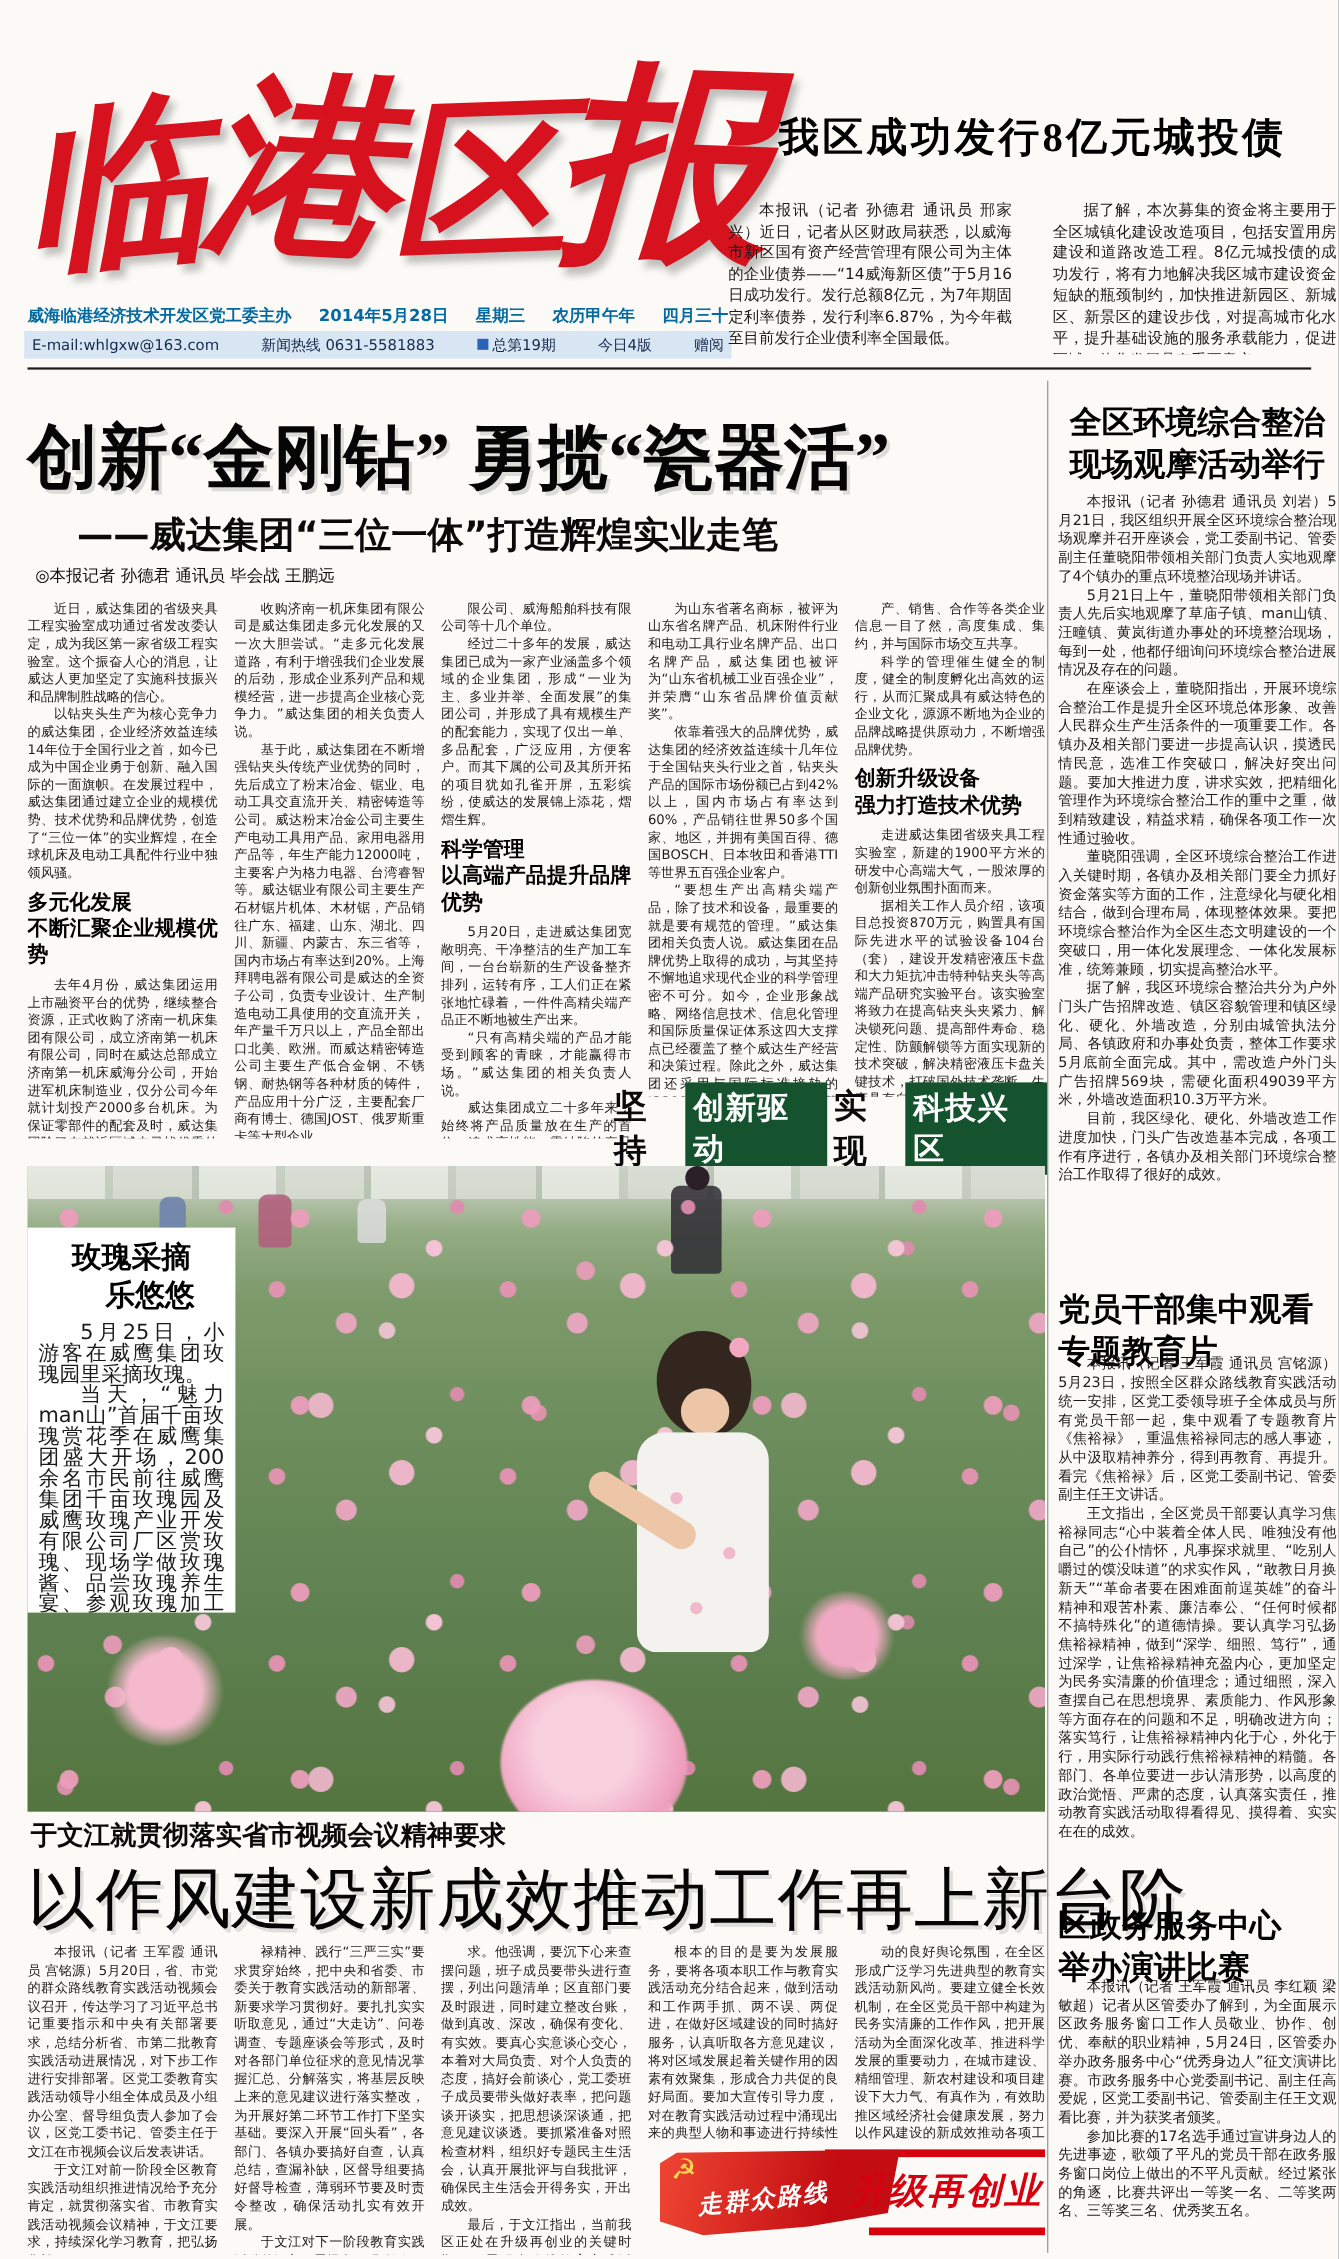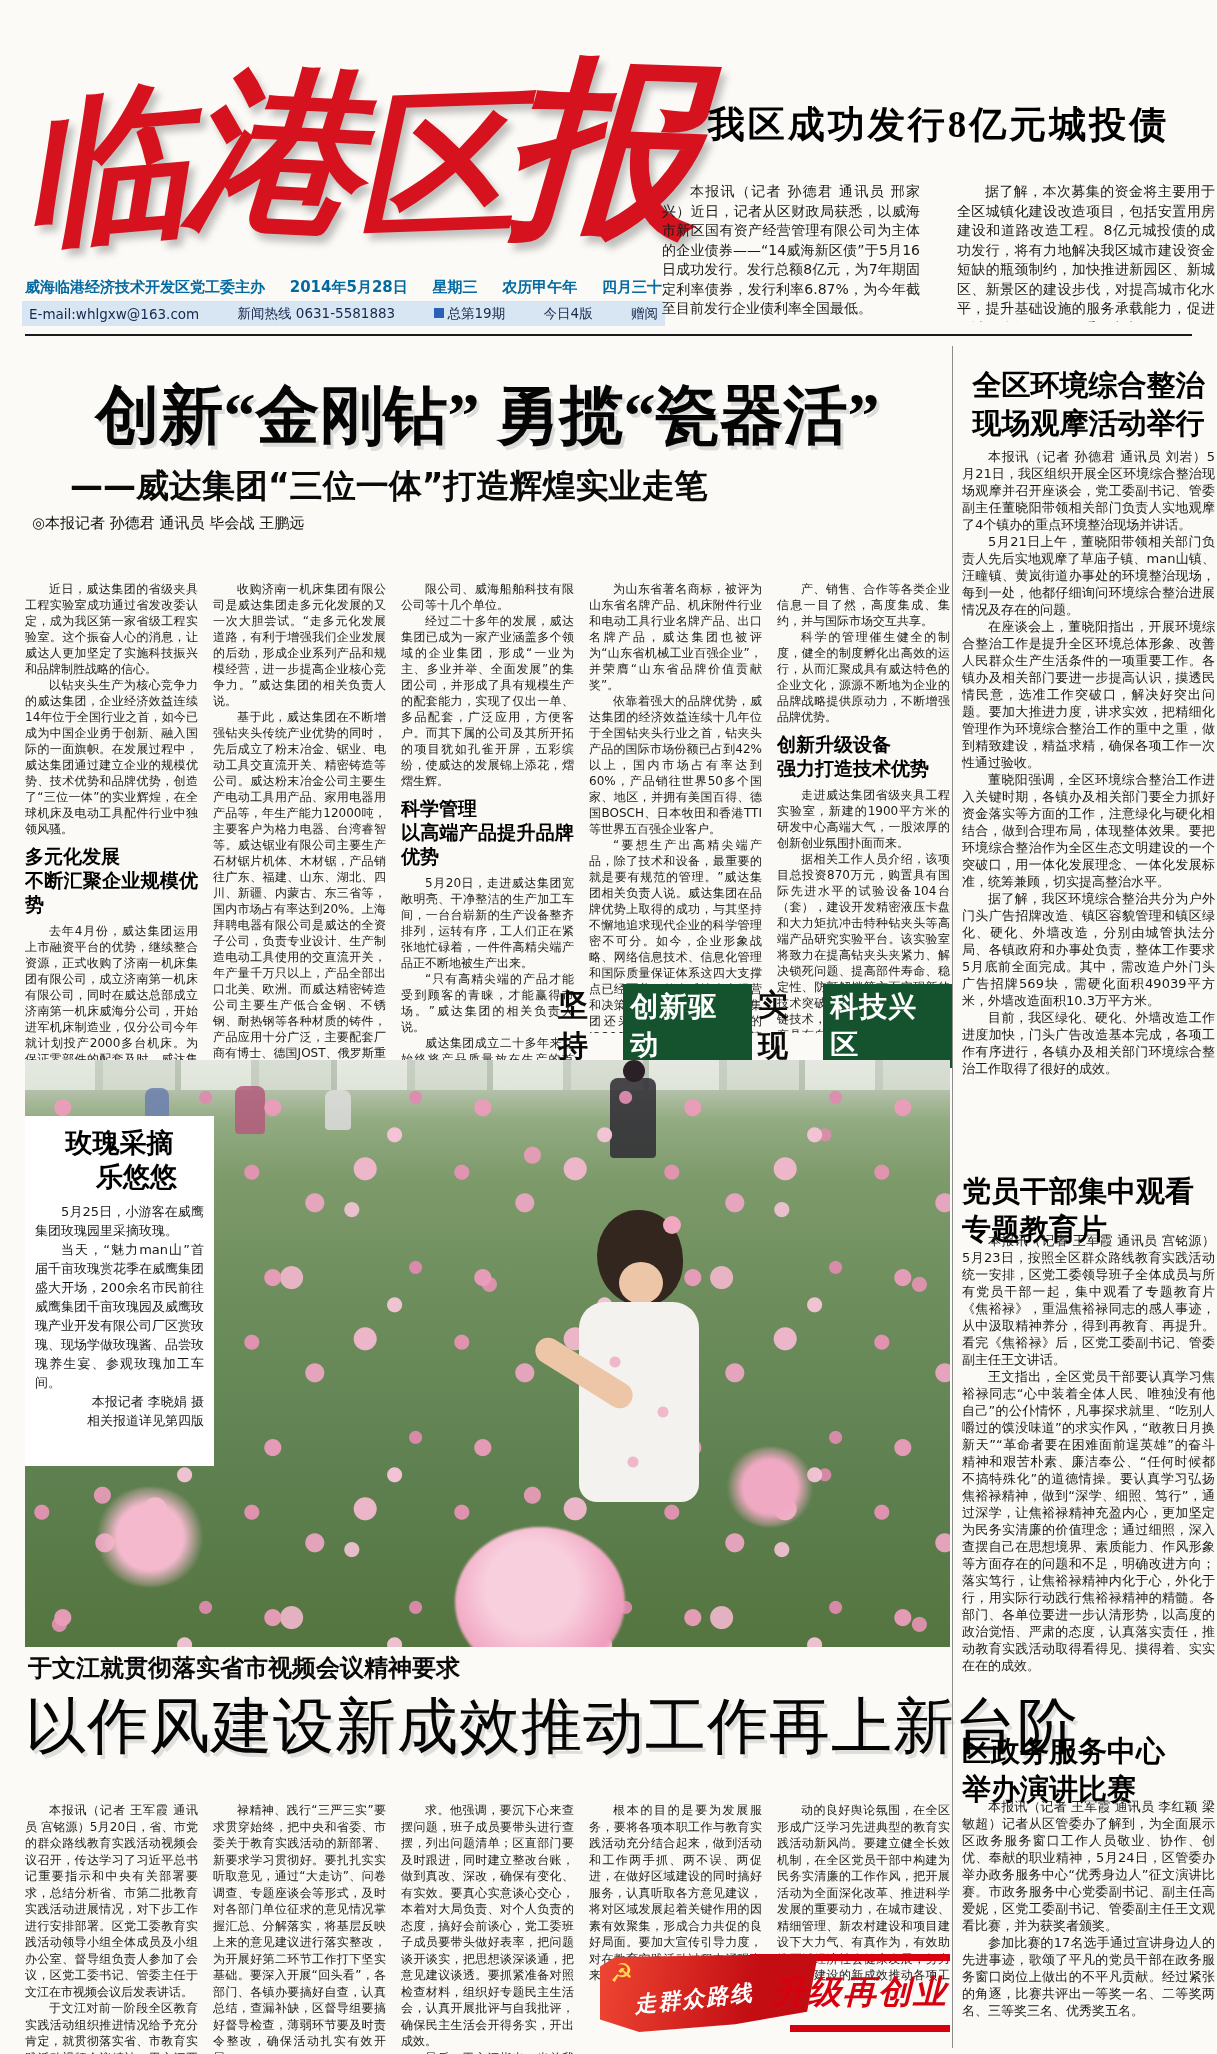--- a/index.html
+++ b/index.html
@@ -19,26 +19,26 @@
   .info2{left:22px;top:301px;width:643px;height:25px;background:#d8e5f2;display:flex;
          justify-content:space-between;align-items:center;font-size:13.5px;color:#15294e;padding:0 7px;box-sizing:border-box;gap:21px;}
   .bluesq{display:inline-block;width:10px;height:10px;background:#2a62b8;margin-right:4px;}
   .toprule{left:25px;top:334px;width:1167px;height:2px;background:#1b1b1b;}
   
   .tr-head{left:660px;top:100px;width:557px;text-align:center;font-size:37px;font-weight:900;
            letter-spacing:3px;font-family:"Liberation Serif","DejaVu Serif",serif;color:#000;}
   .tr-col{top:182px;height:140px;width:258px;font-size:14px;line-height:19.5px;text-align:justify;overflow:hidden;}
   .tr-c1{left:662px;} .tr-c2{left:957px;}
   
-  .lead-head{left:25px;top:372px;width:925px;text-align:center;font-size:64px;font-weight:900;
+  .lead-head{left:25px;top:372px;width:925px;text-align:left;font-size:64px;font-weight:900;
              font-family:"Liberation Serif","DejaVu Serif",serif;color:#050505;
              text-shadow:3px 4px 0 rgba(160,160,160,.35);white-space:nowrap;}
   .lead-sub{left:70px;top:464px;font-size:33px;font-weight:800;color:#0a0a0a;}
   .lead-by{left:32px;top:514px;font-size:15px;color:#111;}
-  .col{position:absolute;width:173px;text-align:justify;overflow:hidden;font-size:12px;line-height:16px;margin-top:36px;}
+  .col{position:absolute;width:173px;text-align:justify;overflow:hidden;font-size:12px;line-height:16px;}
   .lead-col{top:545px;height:490px;}
   .lc1{left:25px;} .lc2{left:213px;} .lc3{left:401px;} .lc4{left:589px;height:452px;} .lc5{left:777px;height:452px;}
   .para{margin:0;text-indent:2em;}
   h4.subhead{margin:7px 0;font-size:19px;line-height:24px;font-weight:900;white-space:pre-line;text-indent:0;color:#000;}
   
   .slogan-bar{left:558px;top:1002px;width:394px;height:48px;display:flex;align-items:center;gap:6px;}
   .slg-plain{font-size:30px;font-weight:900;color:#0a0a0a;font-family:"Liberation Serif","DejaVu Serif",serif;}
   .slg-box{font-size:28px;font-weight:900;color:#fff;background:#14532d;padding:4px 7px;letter-spacing:1px;
            font-family:"Liberation Serif","DejaVu Serif",serif;}
   
@@ -72,21 +72,21 @@
   .person{position:absolute;border-radius:8px 8px 4px 4px;opacity:.85;}
   .p1{left:585px;top:18px;width:46px;height:80px;background:#2e2a33;}
   .p1h{left:598px;top:0;width:22px;height:22px;border-radius:50%;background:#2a2026;position:absolute;}
   .p2{left:210px;top:26px;width:30px;height:48px;background:#b35a7d;}
   .p3{left:300px;top:30px;width:26px;height:40px;background:#ddd;}
   .p4{left:120px;top:28px;width:24px;height:42px;background:#6b7fae;}
   
   .rose-box{left:25px;top:1116px;width:189px;height:350px;background:#fff;box-sizing:border-box;padding:10px 10px 6px;overflow:hidden;}
   .rose-t{font-size:27px;font-weight:900;font-family:"Liberation Serif","DejaVu Serif",serif;line-height:34px;text-align:center;color:#000;}
   .rose-t2{text-align:center;padding-left:34px;}
-  .rose-body{margin-top:8px;font-size:13px;line-height:19px;text-align:justify;}
+  .rose-body{margin-top:8px;font-size:19px;line-height:19px;text-align:justify;}
   .rose-credit,.rose-note{font-size:13px;text-align:right;line-height:19px;}
   
   .kicker{left:28px;top:1652px;font-size:24px;font-weight:800;color:#0a0a0a;}
   .bot-head{left:25px;top:1686px;width:925px;text-align:center;font-size:61px;font-weight:400;letter-spacing:1px;
             font-family:"Liberation Serif","DejaVu Serif",serif;color:#050505;text-shadow:3px 4px 0 rgba(170,170,170,.35);white-space:nowrap;}
   .bot-col{top:1766px;height:284px;font-size:12px;line-height:16.5px;}
   .bc1{left:25px;} .bc2{left:213px;} .bc3{left:401px;} .bc4{left:589px;height:180px;} .bc5{left:777px;height:180px;}
   
   .banner{left:600px;top:1950px;width:350px;height:86px;}
   .bn-top{position:absolute;left:150px;right:0;top:4px;height:7px;background:#d7000f;}

